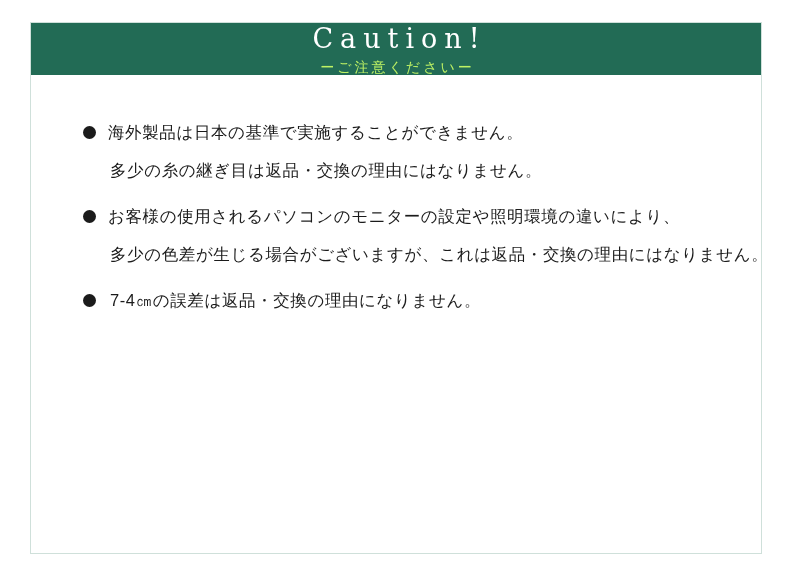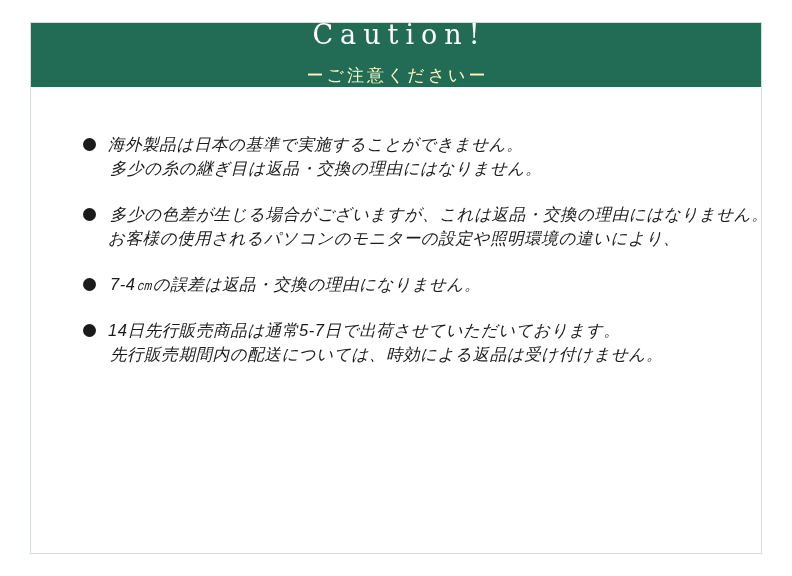--- a/index.html
+++ b/index.html
@@ -18,44 +18,44 @@
     left: 30px;
     top: 22px;
     width: 732px;
     height: 532px;
     background: #ffffff;
     border: 1px solid #cfe0da;
     box-sizing: border-box;
     overflow: hidden;
   }
   .notice-header {
-    height: 64px;
+    height: 52px;
     background: #226b55;
     display: flex;
     flex-direction: column;
     align-items: center;
-    justify-content: flex-end;
+    justify-content: flex-start;
     padding-top: 2px;
     box-sizing: border-box;
   }
   .header-title {
     color: #ffffff;
     font-family: "DejaVu Serif", serif;
     font-size: 27px;
     letter-spacing: 7px;
     line-height: 1;
     padding-left: 7px;
     font-weight: 400;
   }
   .header-sub {
-    color: #fef9c3;
+    color: #bef264;
     font-family: "Liberation Sans", sans-serif;
-    font-size: 17px;
+    font-size: 14px;
     letter-spacing: 3px;
-    margin-top: 16px;
+    margin-top: 7px;
     padding-left: 3px;
   }
   .notice-body {
     padding: 46px 34px 0 26px;
   }
   .notice-item {
     display: flex;
     align-items: flex-start;
     margin-bottom: 22px;
   }
@@ -64,30 +64,30 @@
     height: 13px;
     border-radius: 50%;
     background: #1b1b1b;
     flex: 0 0 auto;
     margin-top: 5px;
     margin-right: 12px;
     margin-left: 26px;
   }
   .lines {
     flex: 1 1 auto;
-    font-style: italic;
   }
   .line {
     color: #1b1b1b;
     font-size: 16.5px;
     line-height: 1.45;
     letter-spacing: 0.6px;
     white-space: nowrap;
   }
   .line + .line {
+    margin-top: 14px;
   }
   .line.second {
     padding-left: 2px;
   }
 </style>
 </head>
 <body>
 
 <div class="notice-card">
 
@@ -102,34 +102,27 @@
       <span class="bullet"></span>
       <div class="lines">
         <div class="line">海外製品は日本の基準で実施することができません。</div>
         <div class="line second">多少の糸の継ぎ目は返品・交換の理由にはなりません。</div>
       </div>
     </div>
 
     <div class="notice-item">
       <span class="bullet"></span>
       <div class="lines">
+        <div class="line">お客様の使用されるパソコンのモニターの設定や照明環境の違いにより、</div>
         <div class="line second">多少の色差が生じる場合がございますが、これは返品・交換の理由にはなりません。</div>
-        <div class="line">お客様の使用されるパソコンのモニターの設定や照明環境の違いにより、</div>
       </div>
     </div>
 
     <div class="notice-item">
       <span class="bullet"></span>
       <div class="lines">
         <div class="line second">7-4㎝の誤差は返品・交換の理由になりません。</div>
       </div>
     </div>
 
-    <div class="notice-item">
-      <span class="bullet"></span>
-      <div class="lines">
-        <div class="line">14日先行販売商品は通常5-7日で出荷させていただいております。</div>
-        <div class="line second">先行販売期間内の配送については、時効による返品は受け付けません。</div>
-      </div>
-    </div>
 
   </div>
 </div>
 
 </body></html>

